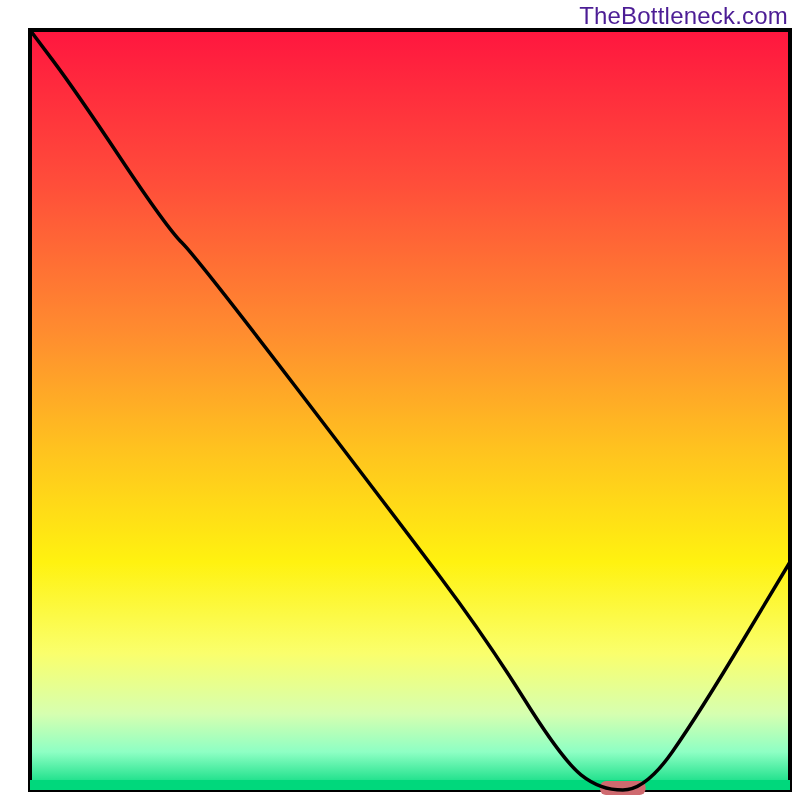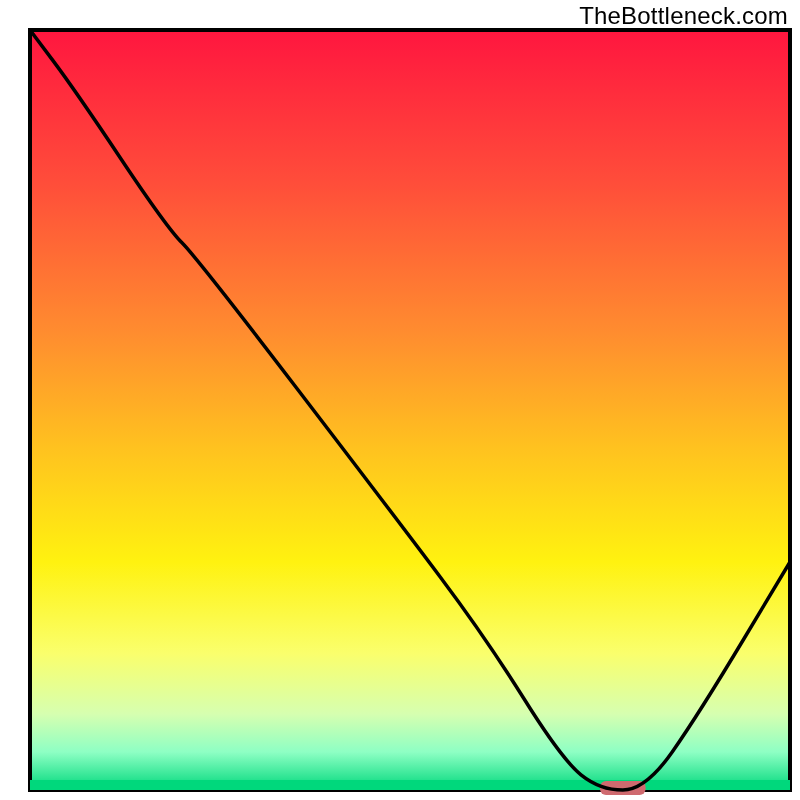--- a/index.html
+++ b/index.html
@@ -15,21 +15,21 @@
     position: relative;
     width: 800px;
     height: 800px;
   }
   .watermark {
     position: absolute;
     top: 2px;
     right: 12px;
     font-size: 24px;
     font-weight: 500;
-    color: #000000;
+    color: #4c1d95;
     letter-spacing: 0.2px;
     user-select: none;
   }
   svg {
     position: absolute;
     left: 0;
     top: 0;
   }
 </style>
 </head>

